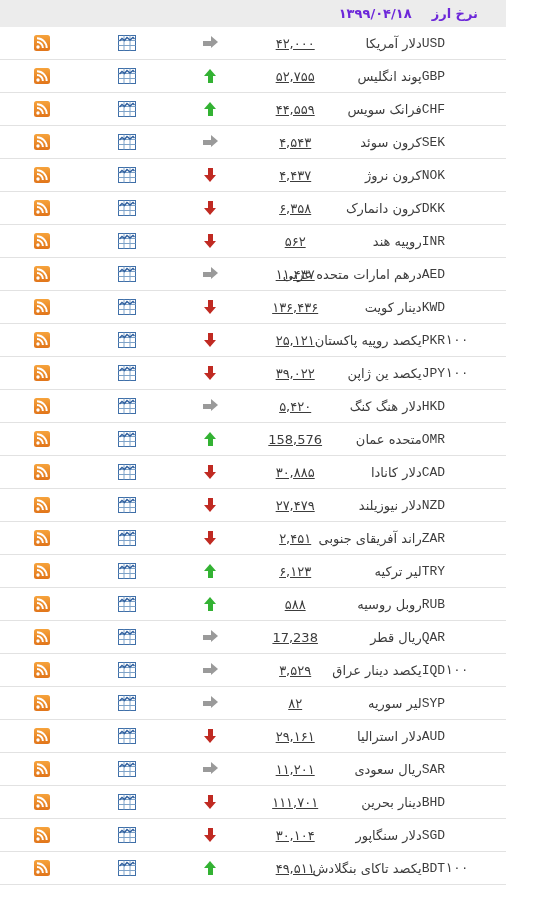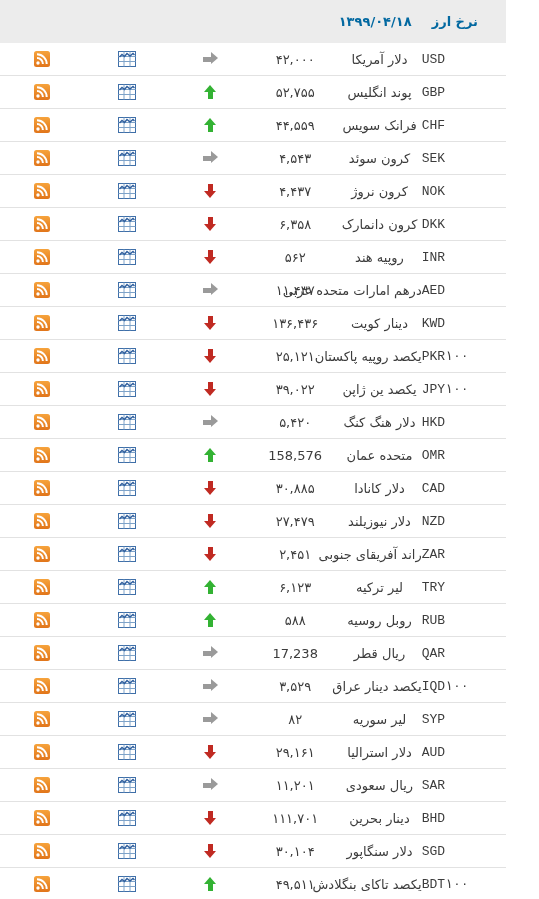--- a/index.html
+++ b/index.html
@@ -29,25 +29,25 @@
     background: #ffffff;
   }
   table.rates {
     width: 506px;
     border-collapse: collapse;
     table-layout: fixed;
     background: #ffffff;
   }
   table.rates thead th {
     background: #ececec;
-    height: 43px;
+    height: 27px;
     padding: 0 10px;
     font-size: 13px;
     font-weight: bold;
-    color: #0369a1;
+    color: #6d28d9;
     border: none;
     vertical-align: middle;
   }
   th.h-title {
     text-align: left;
     color: #d8741c;
     font-size: 13.5px;
     padding-left: 4px;
     padding-right: 8px;
   }
@@ -74,33 +74,34 @@
     padding-right: 8px;
     direction: ltr;
     color: #3c3c3c;
     font-size: 13px;
     white-space: nowrap;
     font-family: Liberation Mono, monospace;
   }
   td.c-code .code-txt { unicode-bidi: plaintext; }
   td.c-name {
     width: 196px;
-    text-align: center;
+    text-align: right;
     padding-left: 8px;
     color: #3c3c3c;
     font-size: 13.5px;
     white-space: nowrap;
   }
   td.c-value {
     width: 120px;
     text-align: center;
     color: #444444;
     font-size: 13px;
     direction: ltr;
     white-space: nowrap;
+    text-decoration: underline;
   }
   td.c-arrow {
     width: 40px;
     text-align: center;
   }
   td.c-chart {
     width: 44px;
     text-align: center;
   }
   td.c-rss {

